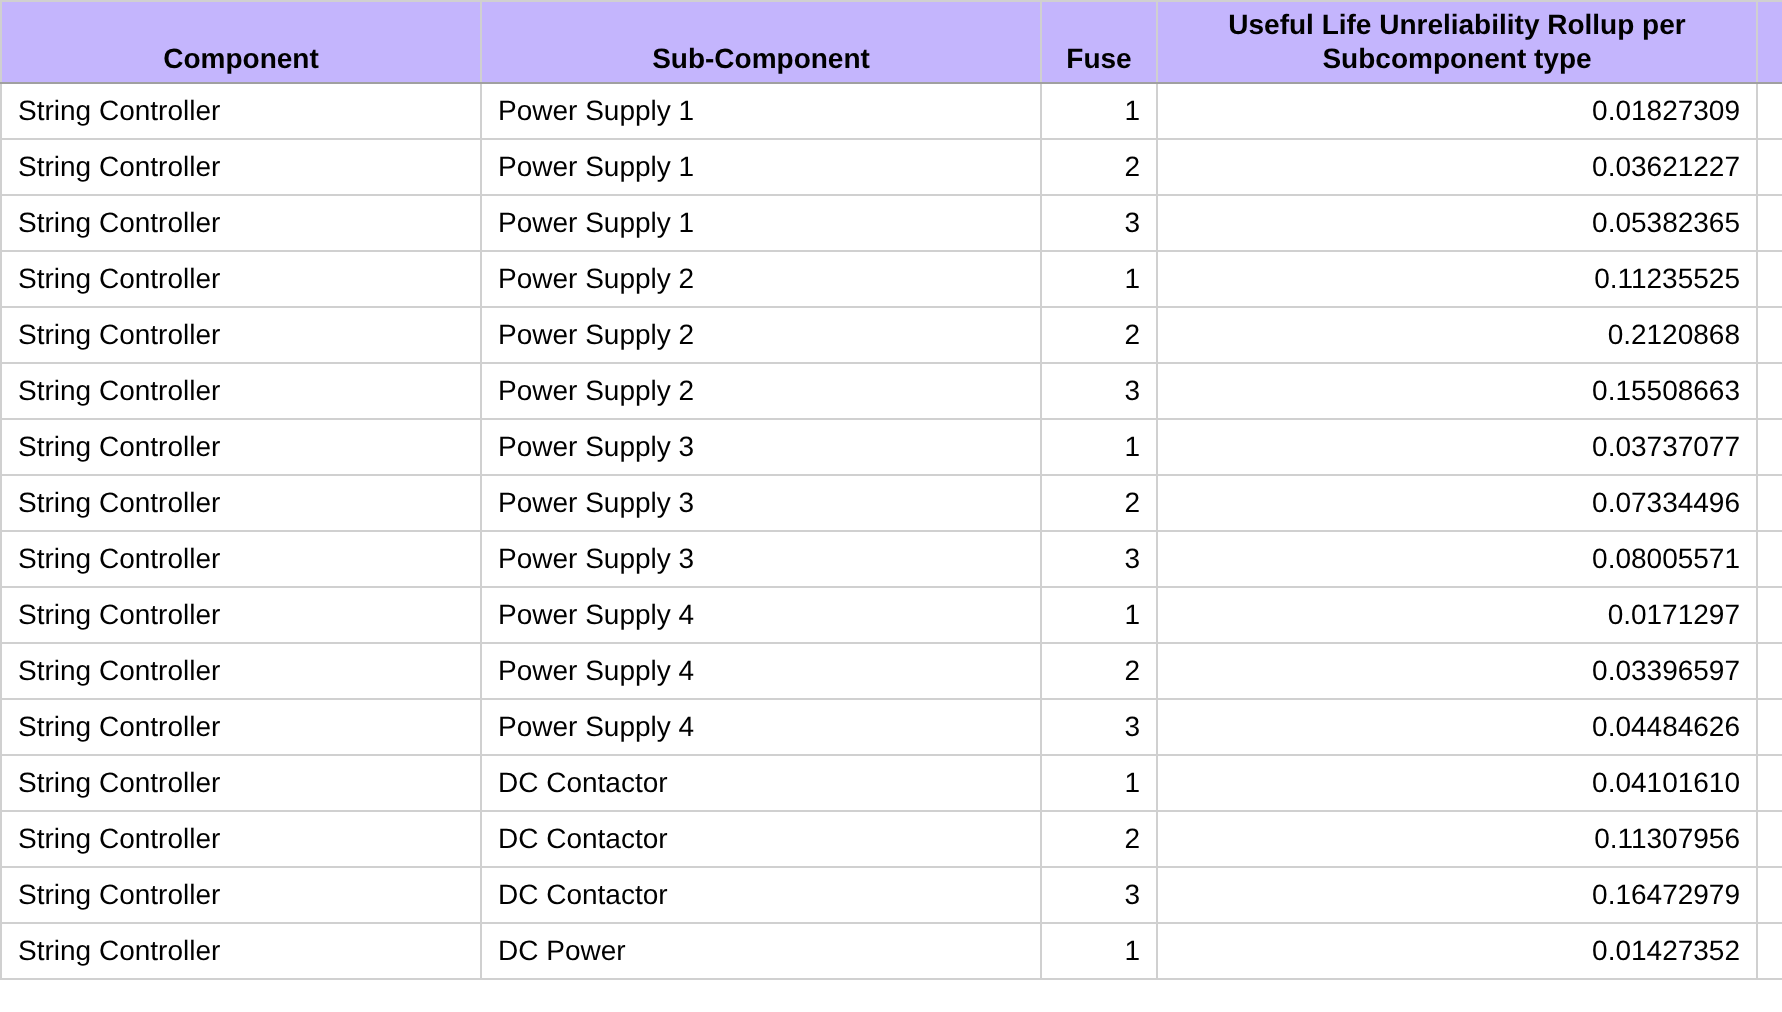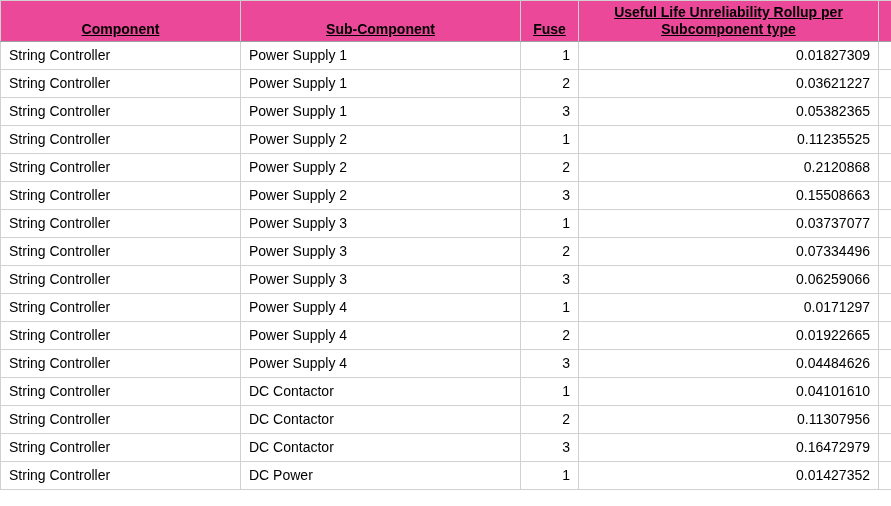--- a/index.html
+++ b/index.html
@@ -23,23 +23,22 @@
       border: 1px solid #d0d0d0;
       padding: 4px 8px;
       height: 28px;
       white-space: nowrap;
       overflow: hidden;
     }
     th {
       font-weight: bold;
       text-align: center;
       vertical-align: bottom;
-      background: #ec4899;
+      background: #c4b5fd;
       border-bottom: 1px solid #a0a0a0;
-      text-decoration: underline;
     }
     td {
       vertical-align: middle;
     }
     col.col-component { width: 240px; }
     col.col-subcomponent { width: 280px; }
     col.col-year { width: 58px; }
     col.col-value { width: 300px; }
     col.col-extra { width: 13px; }
     td.txt { text-align: left; }
@@ -125,35 +124,35 @@
         <td class="txt">String Controller</td>
         <td class="txt">Power Supply 3</td>
         <td class="num">2</td>
         <td class="num">0.07334496</td>
         <td></td>
       </tr>
       <tr>
         <td class="txt">String Controller</td>
         <td class="txt">Power Supply 3</td>
         <td class="num">3</td>
-        <td class="num">0.06259066</td>
+        <td class="num">0.08005571</td>
         <td></td>
       </tr>
       <tr>
         <td class="txt">String Controller</td>
         <td class="txt">Power Supply 4</td>
         <td class="num">1</td>
         <td class="num">0.0171297</td>
         <td></td>
       </tr>
       <tr>
         <td class="txt">String Controller</td>
         <td class="txt">Power Supply 4</td>
         <td class="num">2</td>
-        <td class="num">0.01922665</td>
+        <td class="num">0.03396597</td>
         <td></td>
       </tr>
       <tr>
         <td class="txt">String Controller</td>
         <td class="txt">Power Supply 4</td>
         <td class="num">3</td>
         <td class="num">0.04484626</td>
         <td></td>
       </tr>
       <tr>

